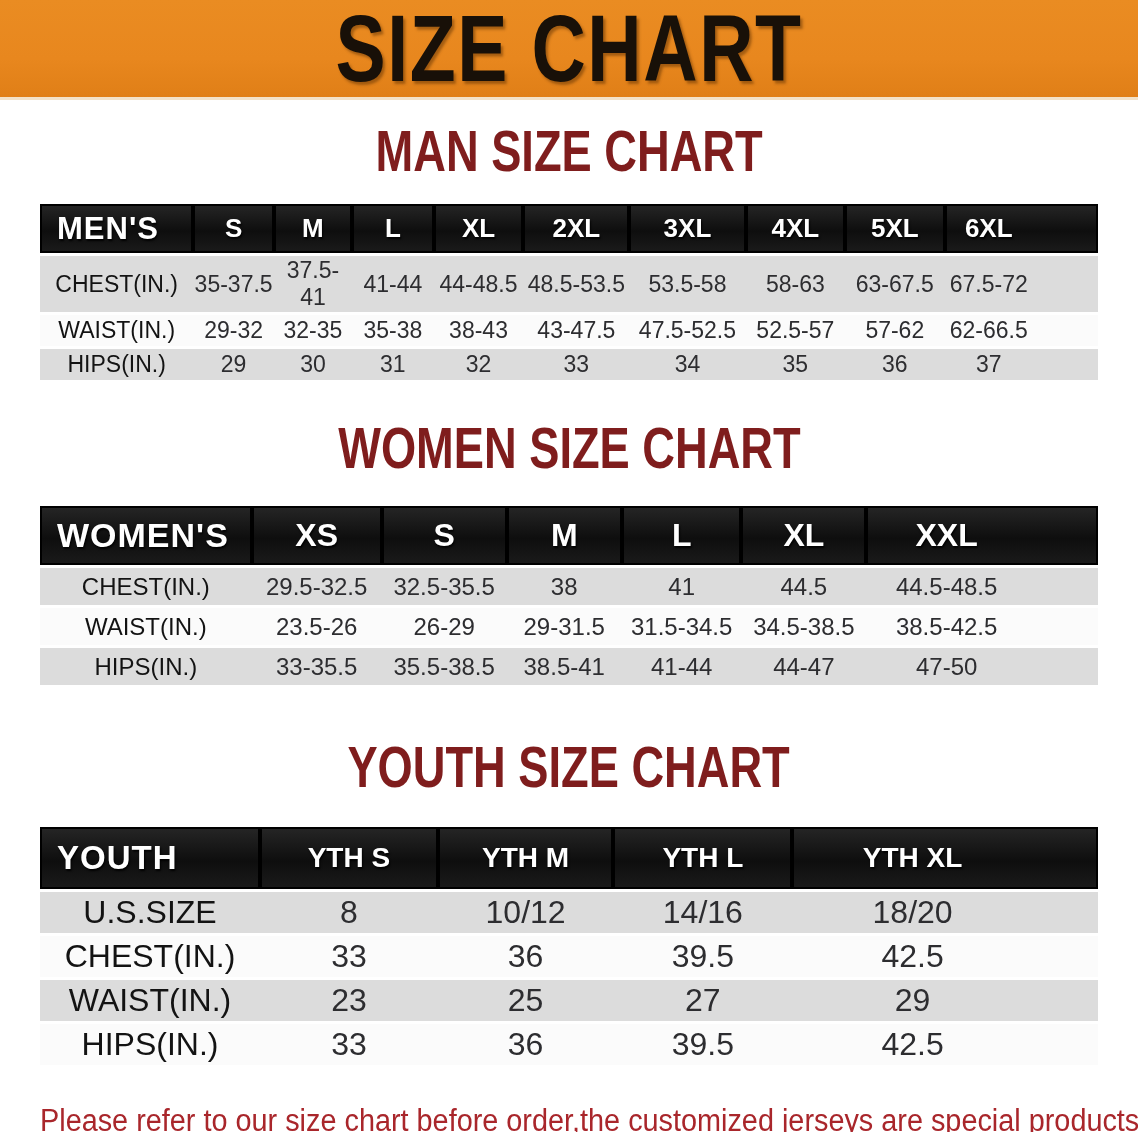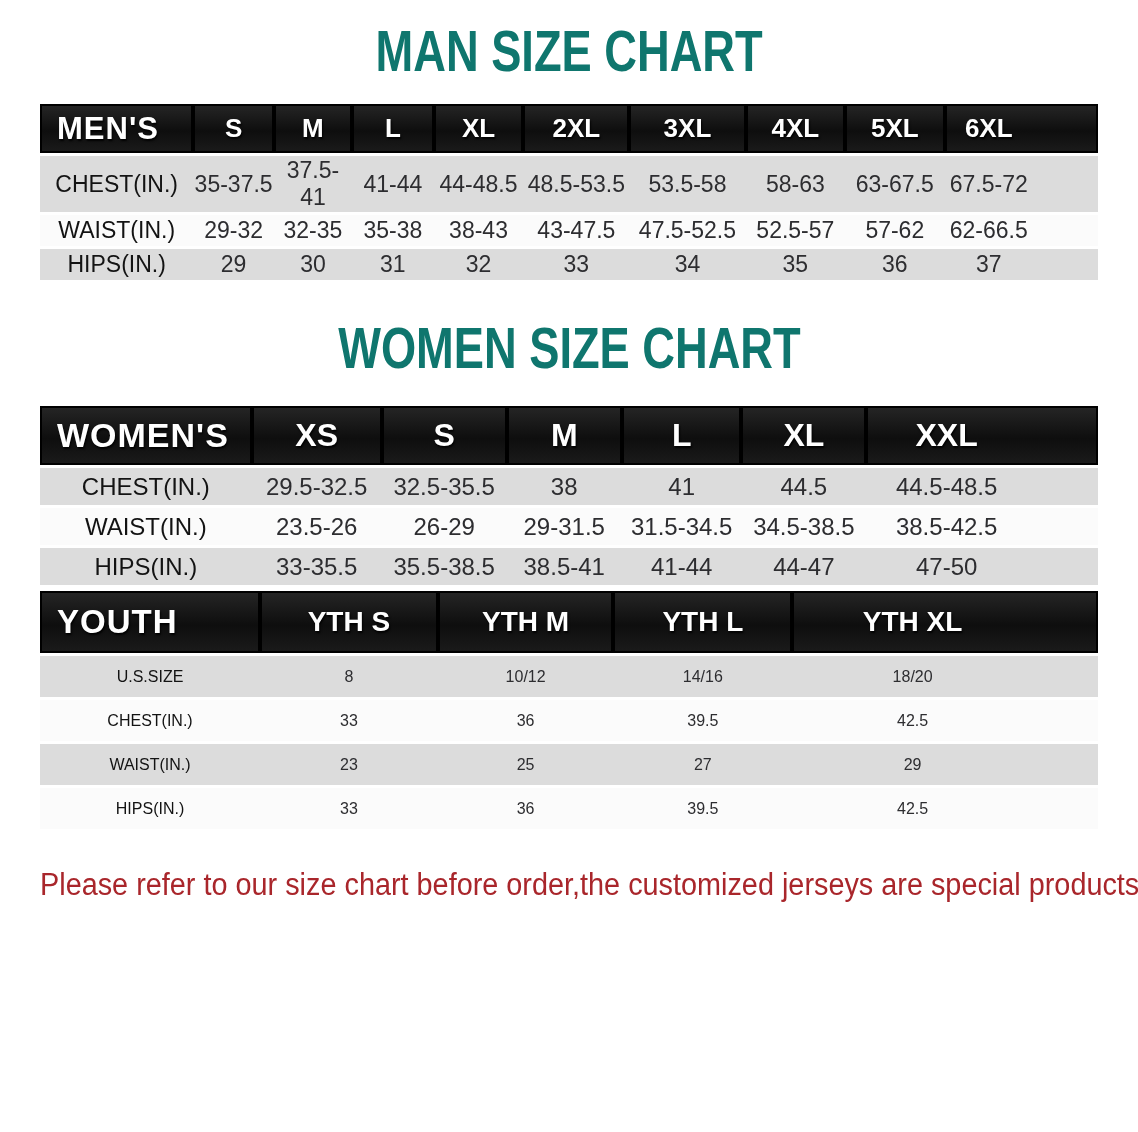--- a/index.html
+++ b/index.html
@@ -29,21 +29,21 @@
     transform-origin: 50% 50%;
     text-shadow: 3px 3px 3px rgba(80, 40, 0, 0.45);
     white-space: nowrap;
   }
 
   
   .sec-heading {
     text-align: center;
     margin: 0;
     font-weight: bold;
-    color: #0f766e;
+    color: #7f1d1d;
     line-height: 1;
     white-space: nowrap;
   }
   .sec-heading > span {
     display: inline-block;
     font-size: 58px;
     transform: scaleX(0.78);
     transform-origin: 50% 50%;
   }
   #men-heading   { margin: 22px 0 21px; }
@@ -89,21 +89,21 @@
 
   
   .women thead th { height: 59px; font-size: 32px; }
   .women th.group-label { font-size: 34px; }
   .women tbody td { height: 37px; font-size: 24px; }
   .women th:last-child, .women td:last-child { padding-right: 72px; }
 
   
   .youth thead th { height: 62px; font-size: 28px; }
   .youth th.group-label { font-size: 33px; }
-  .youth tbody td { height: 41px; font-size: 16px; }
+  .youth tbody td { height: 41px; font-size: 32px; }
   .youth th:last-child, .youth td:last-child { padding-right: 66px; }
 
   
   .notice {
     margin: 28px 0 0 40px;
     color: #a9262b;
     font-weight: 500;
   }
   .notice .line {
     display: inline-block;
@@ -112,20 +112,23 @@
     white-space: nowrap;
     transform: scaleX(0.93);
     transform-origin: 0 50%;
   }
 </style>
 </head>
 <body>
 
 <div class="page">
 
+  <header class="banner">
+    <div class="banner-title">SIZE CHART</div>
+  </header>
 
   <section>
     <h2 class="sec-heading" id="men-heading">
       <span>MAN SIZE CHART</span>
     </h2>
     <table class="size-table men">
         <colgroup>
           <col style="width: 14.5%;">
           <col style="width: 7.6%;">
           <col style="width: 7.4%;">
@@ -243,20 +246,23 @@
             <td>38.5-41</td>
             <td>41-44</td>
             <td>44-47</td>
             <td>47-50</td>
           </tr>
         </tbody>
       </table>
   </section>
 
   <section>
+    <h2 class="sec-heading" id="youth-heading">
+      <span>YOUTH SIZE CHART</span>
+    </h2>
     <table class="size-table youth">
         <colgroup>
           <col style="width: 20.8%;">
           <col style="width: 16.8%;">
           <col style="width: 16.6%;">
           <col style="width: 16.9%;">
           <col style="width: 28.9%;">
         </colgroup>
         <thead>
           <tr>

